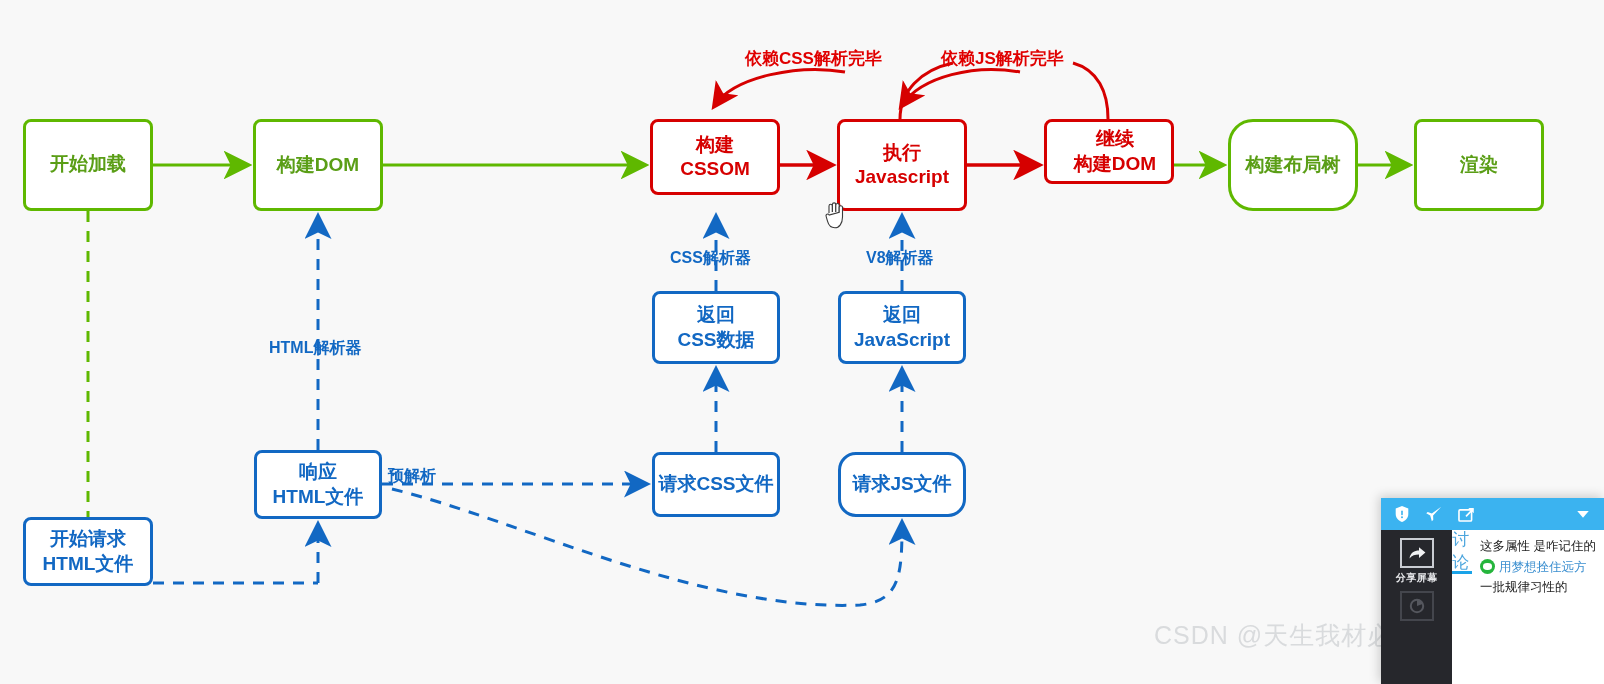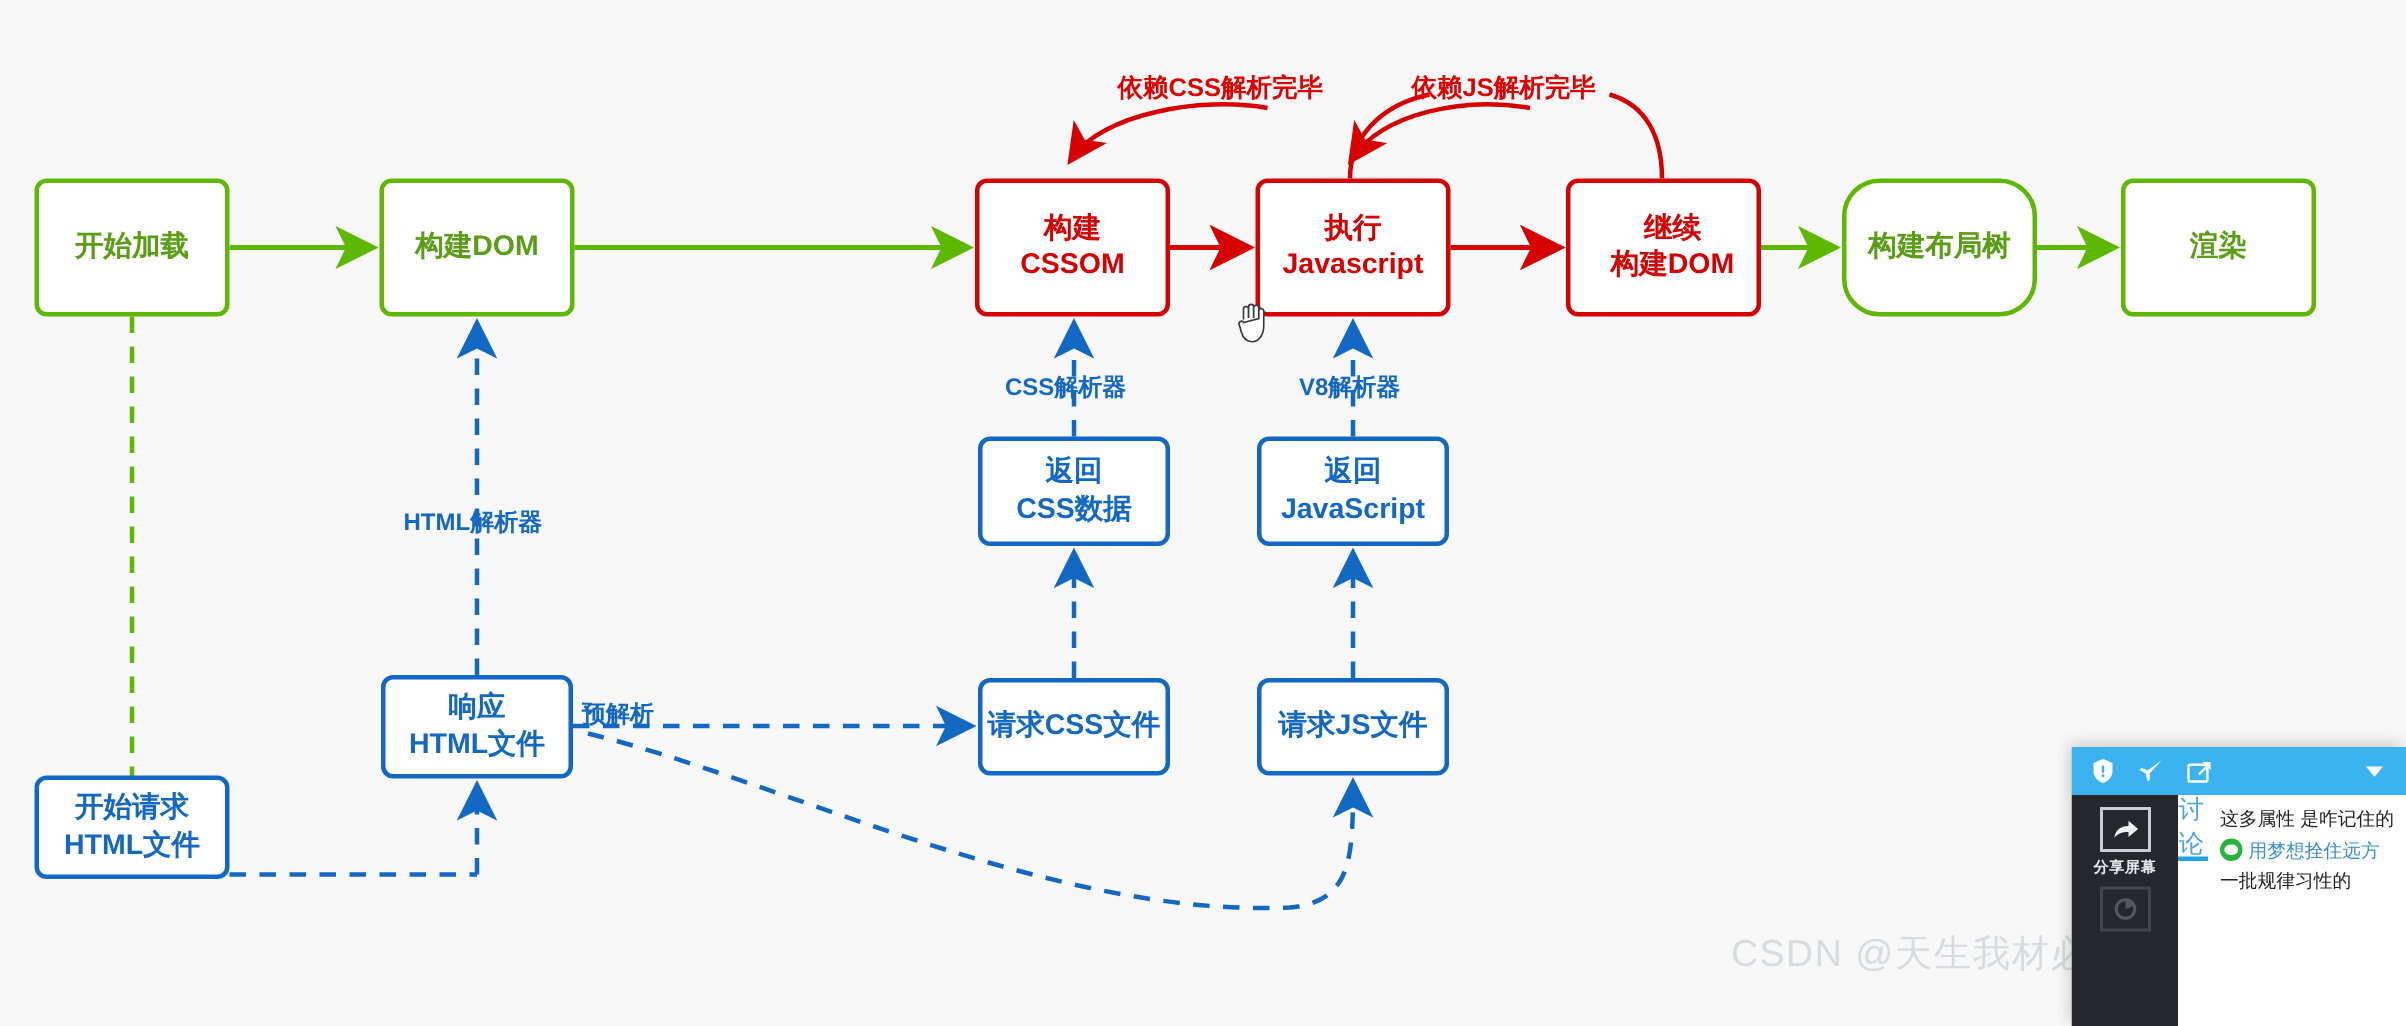--- a/index.html
+++ b/index.html
@@ -171,45 +171,45 @@
 
     <g stroke="#1268c3" stroke-width="3" fill="none" stroke-dasharray="11 9" marker-end="url(#ab)">
       <path d="M 392 489 C 520 520, 700 612, 860 605 C 900 601, 902 575, 902 524"></path>
     </g>
   </svg>
 
   <div class="node green" style="left:23px;  top:119px;  width:130px; height:92px;font-family:Liberation Mono, monospace;">开始加载</div>
 
   <div class="node green" style="left:253px; top:119px;  width:130px; height:92px;">构建DOM</div>
 
-  <div class="node red" style="left:650px; top:119px;  width:130px; height:92px;">构建
+  <div class="node red" style="left:650px; top:119px;  width:130px; height:76px;">构建
 CSSOM</div>
 
   <div class="node red" style="left:837px; top:119px;  width:130px; height:92px;">执行
 Javascript</div>
 
-  <div class="node red" style="left:1044px; top:119px; width:130px; height:92px;padding-left:12px;">继续
+  <div class="node red" style="left:1044px; top:119px; width:130px; height:65px;padding-left:12px;">继续
 构建DOM</div>
 
   <div class="node green" style="left:1228px; top:119px; width:130px; height:92px;border-radius:25px;">构建布局树</div>
 
   <div class="node green" style="left:1414px; top:119px; width:130px; height:92px;">渲染</div>
 
   <div class="node blue" style="left:652px; top:291px;  width:128px; height:73px;">返回
 CSS数据</div>
 
   <div class="node blue" style="left:838px; top:291px;  width:128px; height:73px;">返回
 JavaScript</div>
 
   <div class="node blue" style="left:254px; top:450px;  width:128px; height:69px;">响应
 HTML文件</div>
 
   <div class="node blue" style="left:652px; top:452px;  width:128px; height:65px;">请求CSS文件</div>
 
-  <div class="node blue" style="left:838px; top:452px;  width:128px; height:65px;">请求JS文件</div>
+  <div class="node blue" style="left:838px; top:452px;  width:128px; height:65px;border-radius:18px;">请求JS文件</div>
 
   <div class="node blue" style="left:23px;  top:517px;  width:130px; height:69px;">开始请求
 HTML文件</div>
 
   <div class="edge-label red" style="left:745px; top:47px;">依赖CSS解析完毕</div>
   <div class="edge-label red" style="left:941px; top:47px;">依赖JS解析完毕</div>
   <div class="edge-label blue" style="left:670px; top:248px;">CSS解析器</div>
   <div class="edge-label blue" style="left:866px; top:248px;">V8解析器</div>
   <div class="edge-label blue" style="left:269px; top:338px;">HTML解析器</div>
   <div class="edge-label blue" style="left:388px; top:466px;">预解析</div>

